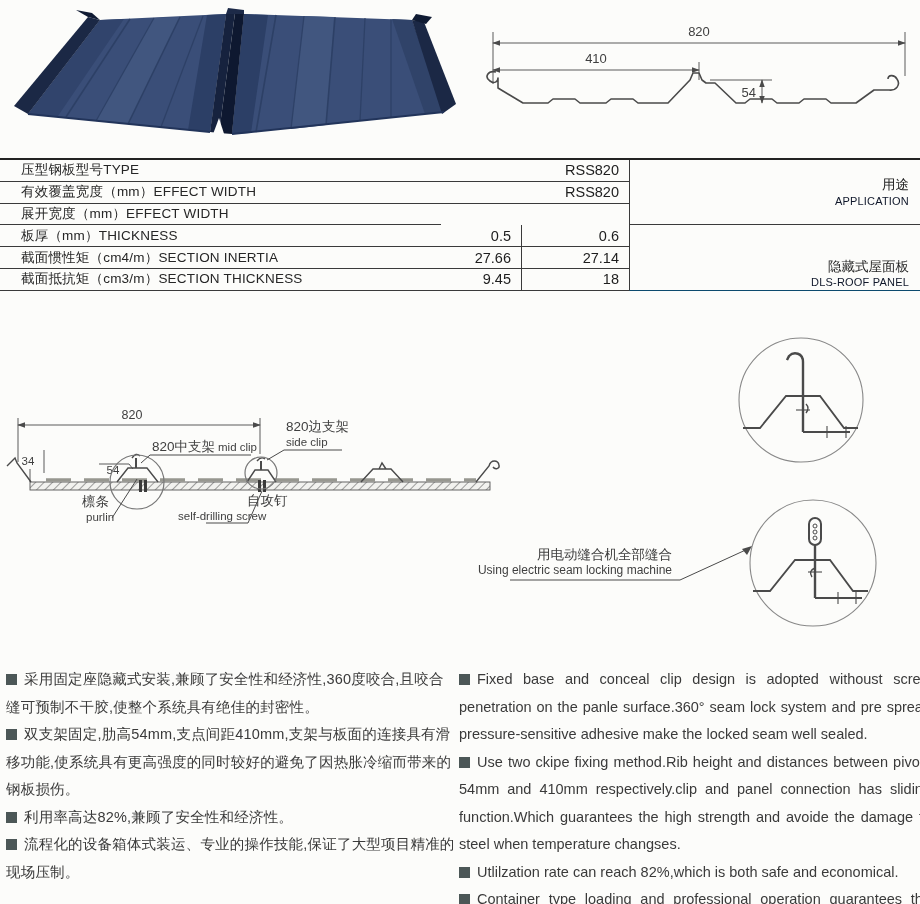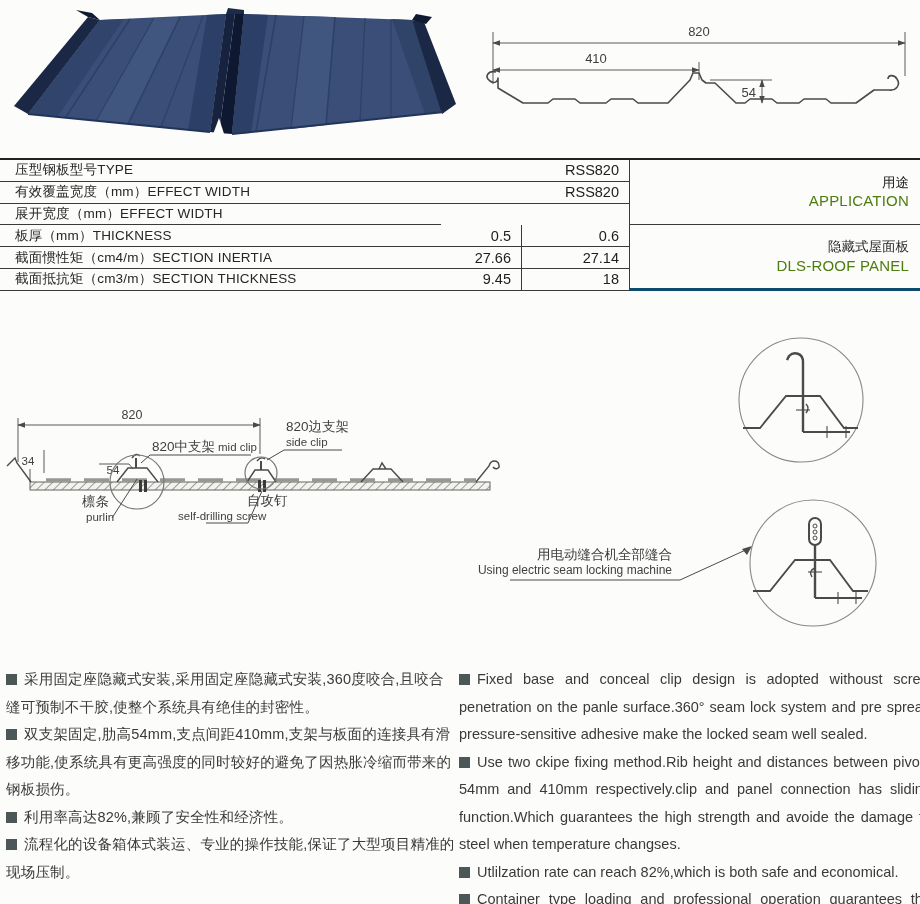--- a/index.html
+++ b/index.html
@@ -16,39 +16,39 @@
   .spec-table{
     position:absolute;left:0;top:158px;width:920px;
     display:grid;
     grid-template-columns:441px 80px 108px 291px;
     grid-template-rows:repeat(6,21.8px);
     border-top:2px solid #222;
   }
   .spec-table .cell{display:flex;align-items:center;box-sizing:border-box;}
   .spec-table .lab{
     grid-column:1;border-bottom:1px solid #3a3a3a;
-    font-size:13.5px;color:#262626;padding-left:15px;white-space:nowrap;letter-spacing:.2px;
+    font-size:13.5px;color:#262626;padding-left:21px;white-space:nowrap;letter-spacing:.2px;
   }
   .spec-table .val{
     justify-content:flex-end;padding-right:10px;border-bottom:1px solid #3a3a3a;
     font-size:14.5px;color:#1e1e1e;
   }
   .spec-table .merged{grid-column:2 / span 2;}
   .spec-table .c2{grid-column:2;}
   .spec-table .c3{grid-column:3;border-left:1px solid #3a3a3a;}
   .r1{grid-row:1}.r2{grid-row:2}.r3{grid-row:3}.r4{grid-row:4}.r5{grid-row:5}.r6{grid-row:6}
   .spec-table .info{
     grid-column:4;border-left:1px solid #3a3a3a;
     display:flex;flex-direction:column;justify-content:center;align-items:flex-end;
     padding-right:11px;line-height:1.3;
   }
   .spec-table .info.top{grid-row:1 / span 3;border-bottom:1px solid #3a3a3a;}
-  .spec-table .info.bot{grid-row:4 / span 6;border-bottom:3px solid #0c4a6e;}
+  .spec-table .info.bot{grid-row:4 / span 6;border-bottom:1px solid #0c4a6e;justify-content:flex-end;}
   .info .zh{font-size:13.5px;color:#262626;}
-  .info .en{font-size:15px;color:#4d7c0f;letter-spacing:.2px;}
+  .info .en{font-size:11px;color:#0f172a;letter-spacing:.2px;}
 
   
   .features{position:absolute;top:666px;left:0;width:940px;}
   .fcol{position:absolute;top:0;}
   .fcol.zh{left:6px;width:450px;}
   .fcol.en{left:459px;width:472px;text-align:justify;}
   .fcol p{margin:0;padding:0;font-size:14.5px;line-height:27.5px;color:#3a3a3a;}
   .fcol.zh p{letter-spacing:.2px;}
   .sq{
     display:inline-block;width:11px;height:11px;background:#4c5757;
@@ -246,21 +246,21 @@
     <text x="672" y="252" text-anchor="end" font-size="12">Using electric seam locking machine</text>
     <g stroke="#4a4a4a" stroke-width="1">
       <line x1="510" y1="258" x2="680" y2="258"></line>
       <line x1="680" y1="258" x2="750" y2="226"></line>
       <polygon points="752,224 742,227 747,233" fill="#4a4a4a" stroke="none"></polygon>
     </g>
   </svg>
 
   <div class="features">
     <div class="fcol zh">
-      <p><span class="sq"></span><span>采用固定座隐藏式安装,采用固定座隐藏式安装,360度咬合,且咬合缝可预制不干胶,使整个系统具有绝佳的封密性。</span></p>
+      <p><span class="sq"></span><span>采用固定座隐藏式安装,兼顾了安全性和经济性,360度咬合,且咬合缝可预制不干胶,使整个系统具有绝佳的封密性。</span></p>
       <p><span class="sq"></span><span>双支架固定,肋高54mm,支点间距410mm,支架与板面的连接具有滑移功能,使系统具有更高强度的同时较好的避免了因热胀冷缩而带来的钢板损伤。</span></p>
       <p><span class="sq"></span><span>利用率高达82%,兼顾了安全性和经济性。</span></p>
       <p><span class="sq"></span><span>流程化的设备箱体式装运、专业的操作技能,保证了大型项目精准的现场压制。</span></p>
     </div>
     <div class="fcol en">
       <p><span class="sq"></span><span>Fixed base and conceal clip design is adopted withoust screw penetration on the panle surface.360°  seam lock system and pre spread pressure-sensitive adhesive make the locked seam well sealed.</span></p>
       <p><span class="sq"></span><span>Use two ckipe fixing method.Rib height and distances between pivots 54mm and 410mm respectively.clip and panel connection has sliding function.Which guarantees the high strength and avoide the damage to steel when temperature changses.</span></p>
       <p><span class="sq"></span><span>Utlilzation rate can reach 82%,which is both safe and economical.</span></p>
       <p><span class="sq"></span><span>Container type loading and professional operation guarantees the precise or site rolling for large projects.</span></p>
     </div>

